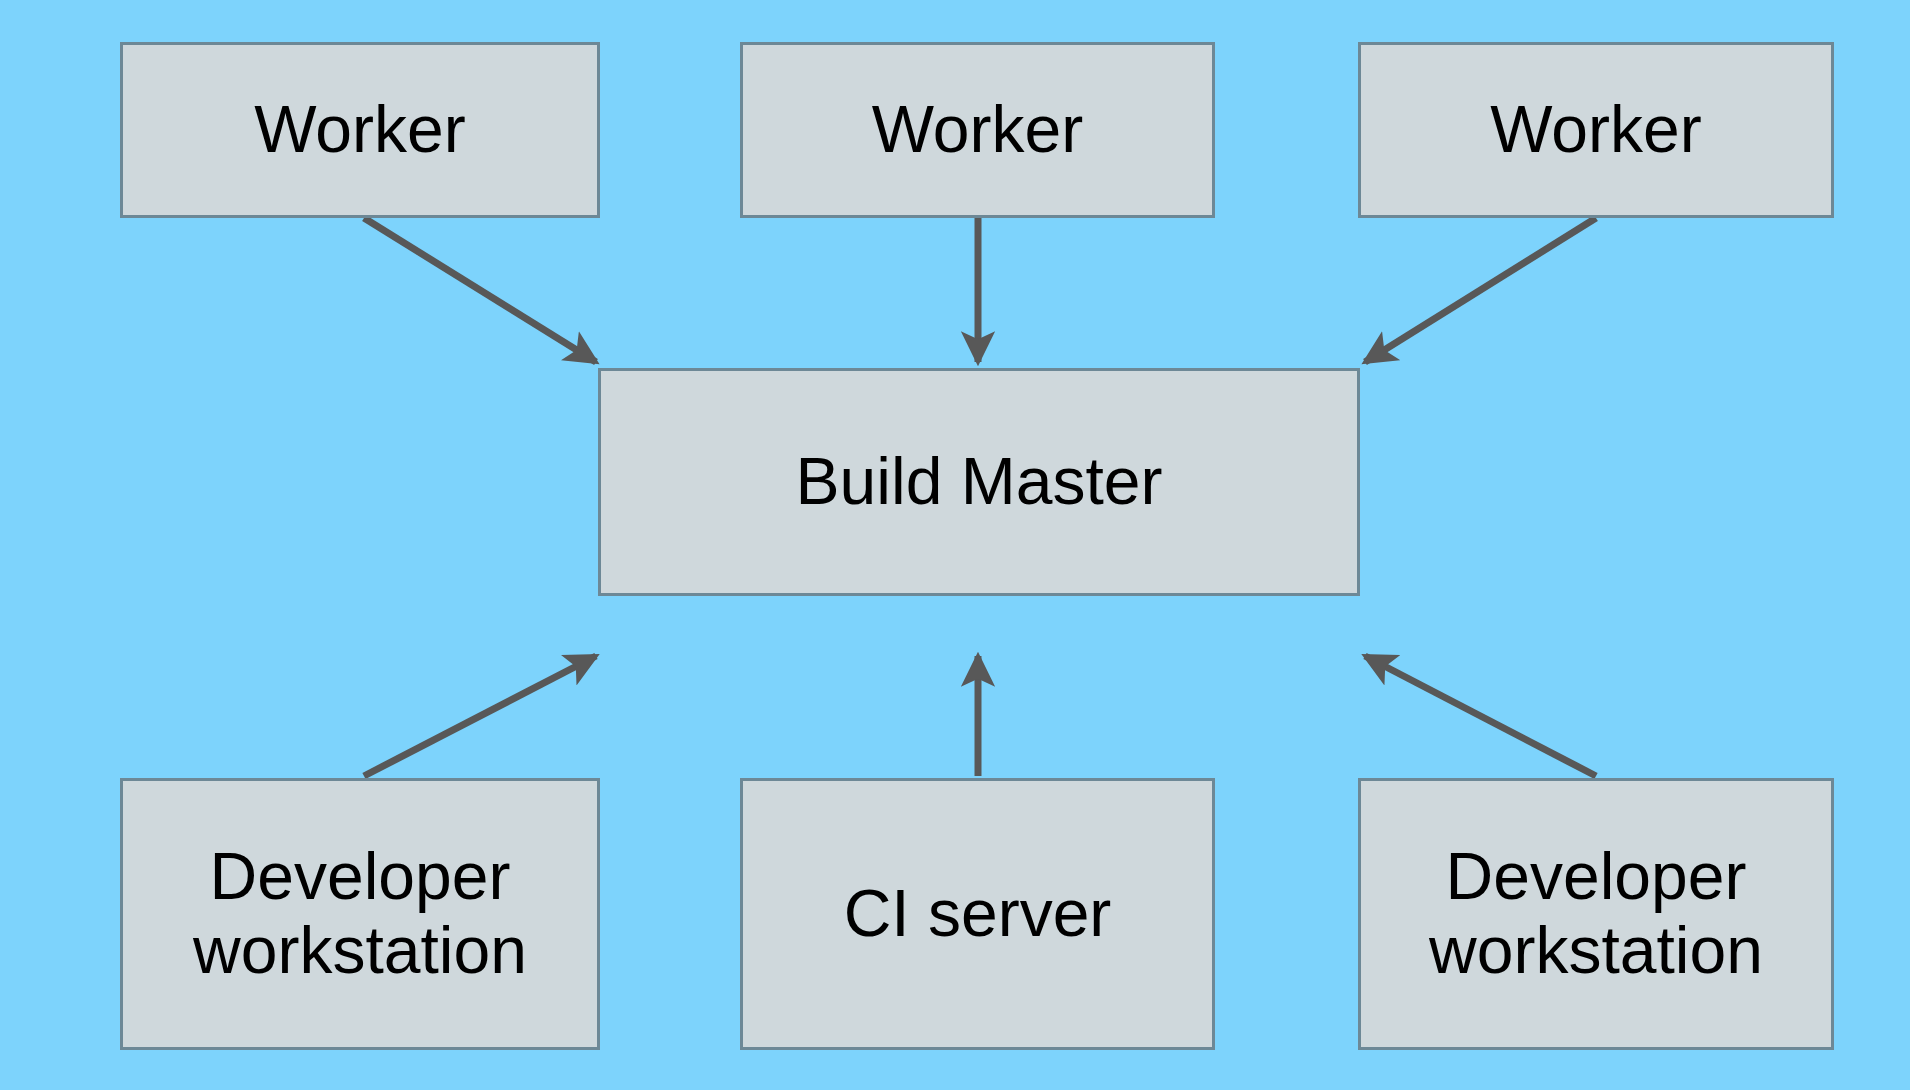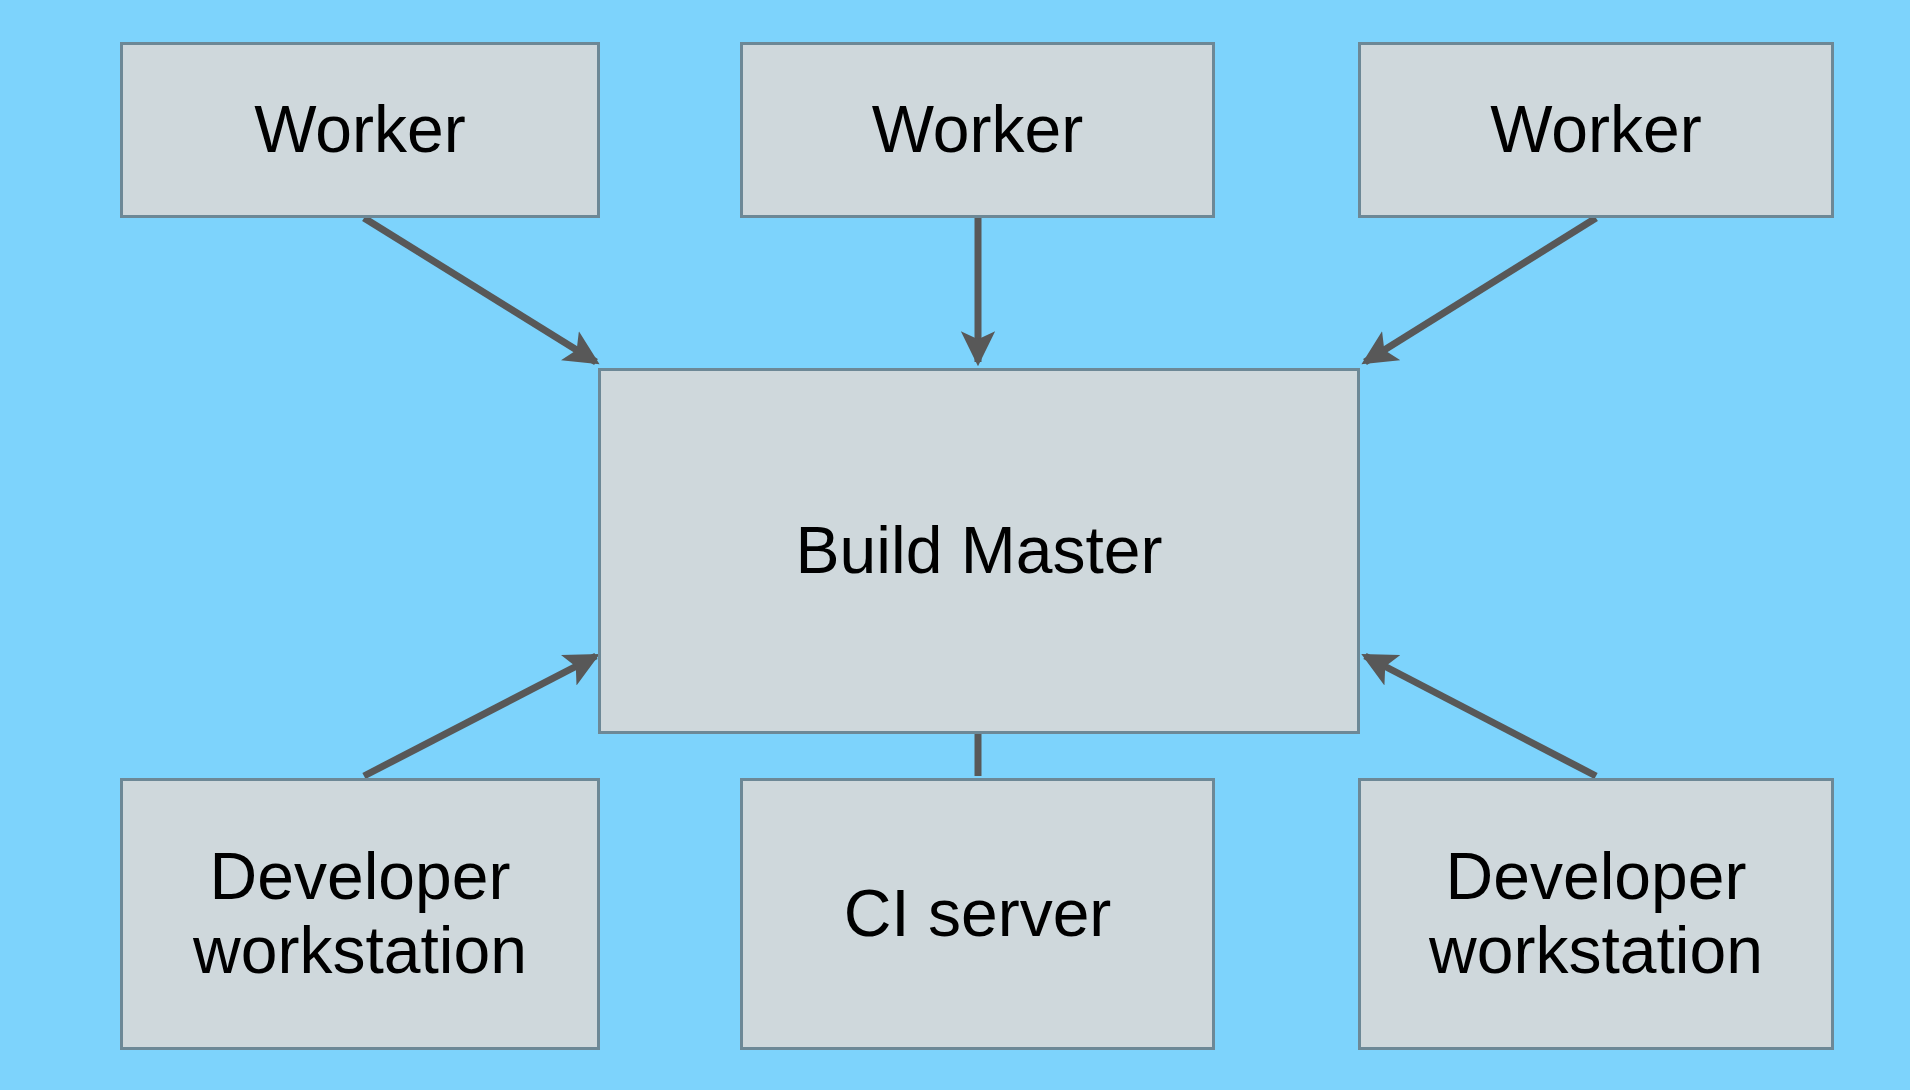--- a/index.html
+++ b/index.html
@@ -38,21 +38,21 @@
     color: #000000;
     line-height: 1.12;
     white-space: pre-line;
     z-index: 2;
   }
   
   #node-worker-1 { left: 120px;  top: 42px;  width: 480px; height: 176px; font-size: 66px; }
   #node-worker-2 { left: 740px;  top: 42px;  width: 475px; height: 176px; font-size: 66px; }
   #node-worker-3 { left: 1358px; top: 42px;  width: 476px; height: 176px; font-size: 66px; }
   
-  #node-build-master { left: 598px; top: 368px; width: 762px; height: 366px; font-size: 66px; }
+  #node-build-master { left: 598px; top: 368px; width: 762px; height: 228px; font-size: 66px; }
   
   #node-dev-workstation-left  { left: 120px;  top: 778px; width: 480px; height: 272px; font-size: 66px; }
   #node-ci-server             { left: 740px;  top: 778px; width: 475px; height: 272px; font-size: 66px; }
   #node-dev-workstation-right { left: 1358px; top: 778px; width: 476px; height: 272px; font-size: 66px; }
 </style>
 </head>
 <body>
 
 <div id="diagram-canvas">
 

